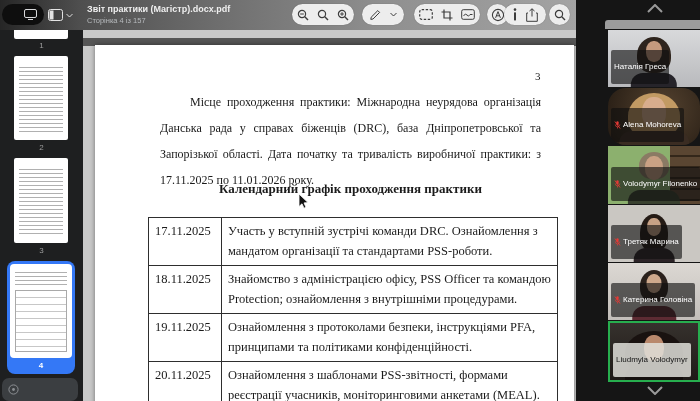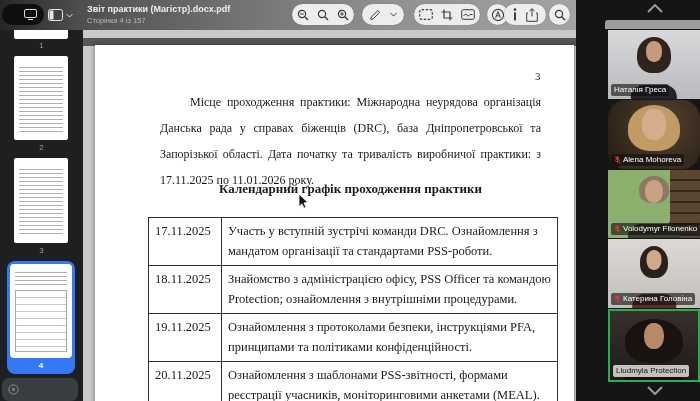--- a/index.html
+++ b/index.html
@@ -66,21 +66,21 @@
   .t3{--hw:40px;--hh:38px;--ht:5px;--fw:20px;--hair:#e6e4df;--skin:#c9a084;--shirt:#8e8a82;background:linear-gradient(#b6b3ac,#95928b);}
   .t4{--hw:30px;--hh:27px;--ht:6px;--fw:18px;--hair:#8a7a64;--skin:#c9a184;--shirt:#39402f;background:linear-gradient(100deg,#8cb06e 0 68%,#55422c 68%);}
   .t4 .shelf{position:absolute;right:0;top:0;width:30px;height:100%;
     background:repeating-linear-gradient(to bottom,#5a4632 0 9px,#33271a 9px 11px);}
   .t5{--hw:28px;--hh:38px;--ht:9px;--fw:14px;--hair:#241b15;--skin:#c7a286;--shirt:#2b2326;background:#cac7c2;}
   .t6{--hw:28px;--hh:32px;--ht:7px;--fw:15px;--hair:#2a211c;--skin:#cfa98c;--shirt:#5d2b33;background:linear-gradient(#dcd8d3,#c2beb9);text-align:right;}
   .t7{--hw:58px;--hh:44px;--ht:8px;--fw:20px;--hair:#191210;--skin:#b9886c;--shirt:#15100e;background:linear-gradient(#36312d,#1e1a17);}
   .painting{position:absolute;left:2px;top:2px;width:14px;height:19px;border:1px solid #6b5a40;
     background:linear-gradient(135deg,#7a4a3a 0 40%,#3a5a7a 40% 70%,#c8b070 70%);}
   .nameplate{position:absolute;left:3px;bottom:3px;display:flex;align-items:center;gap:2px;
-    background:rgba(15,15,15,.62);color:#fff;font-size:8px;line-height:10px;padding:1px 3px;border-radius:2px;white-space:nowrap;z-index:2;margin-top:14px;}
+    background:rgba(15,15,15,.62);color:#fff;font-size:8px;line-height:10px;padding:12px 3px;border-radius:2px;white-space:nowrap;z-index:2;margin-top:14px;}
   .tile.active .nameplate{background:rgba(225,224,218,.85);color:#141414;}
   .mic{display:flex;}
   .chev{position:absolute;left:71px;width:16px;}
 </style>
 </head>
 <body>
 
 <div class="app">
 
   <div class="toolbar">
@@ -314,20 +314,38 @@
                 <rect x="3.4" y="1" width="3.2" height="6" rx="1.6" fill="#e53935"></rect>
                 <path d="M1.8 5.8 a3.2 3.2 0 0 0 6.4 0" stroke="#e53935" fill="none"></path>
                 <line x1="5" y1="9.2" x2="5" y2="11.5" stroke="#e53935"></line>
                 <line x1="1.3" y1="1.5" x2="8.7" y2="11.5" stroke="#e53935" stroke-width="1.3"></line>
               </svg>
             </span>
           <span>Volodymyr Filonenko</span>
         </div>
       </div>
 
+      <div class="tile t5">
+        <div>
+            <div class="hair"></div>
+            <div class="face"></div>
+            <div class="torso"></div>
+          </div>
+        <div class="nameplate">
+          <span class="mic">
+              <svg width="7" height="10" viewBox="0 0 10 13">
+                <rect x="3.4" y="1" width="3.2" height="6" rx="1.6" fill="#e53935"></rect>
+                <path d="M1.8 5.8 a3.2 3.2 0 0 0 6.4 0" stroke="#e53935" fill="none"></path>
+                <line x1="5" y1="9.2" x2="5" y2="11.5" stroke="#e53935"></line>
+                <line x1="1.3" y1="1.5" x2="8.7" y2="11.5" stroke="#e53935" stroke-width="1.3"></line>
+              </svg>
+            </span>
+          <span>Третяк Марина</span>
+        </div>
+      </div>
 
       <div class="tile t6">
         <div>
             <div class="hair"></div>
             <div class="face"></div>
             <div class="torso"></div>
           </div>
         <div class="nameplate">
           <span class="mic">
               <svg width="7" height="10" viewBox="0 0 10 13">
@@ -342,21 +360,21 @@
       </div>
 
       <div class="tile t7 active">
         <div>
             <div class="hair"></div>
             <div class="face"></div>
             <div class="torso"></div>
           </div>
         <div class="nameplate">
 
-          <span>Liudmyla Protection</span>
+          <span>Liudmyla Volodymyr</span>
         </div>
       </div>
 
     </div>
 
     <svg class="chev" style="top:386px;" width="16" height="9" viewBox="0 0 16 9">
         <polyline points="1,1 8,8 15,1" fill="none" stroke="#9a9a9a" stroke-width="2"></polyline>
       </svg>
   </div>
 

